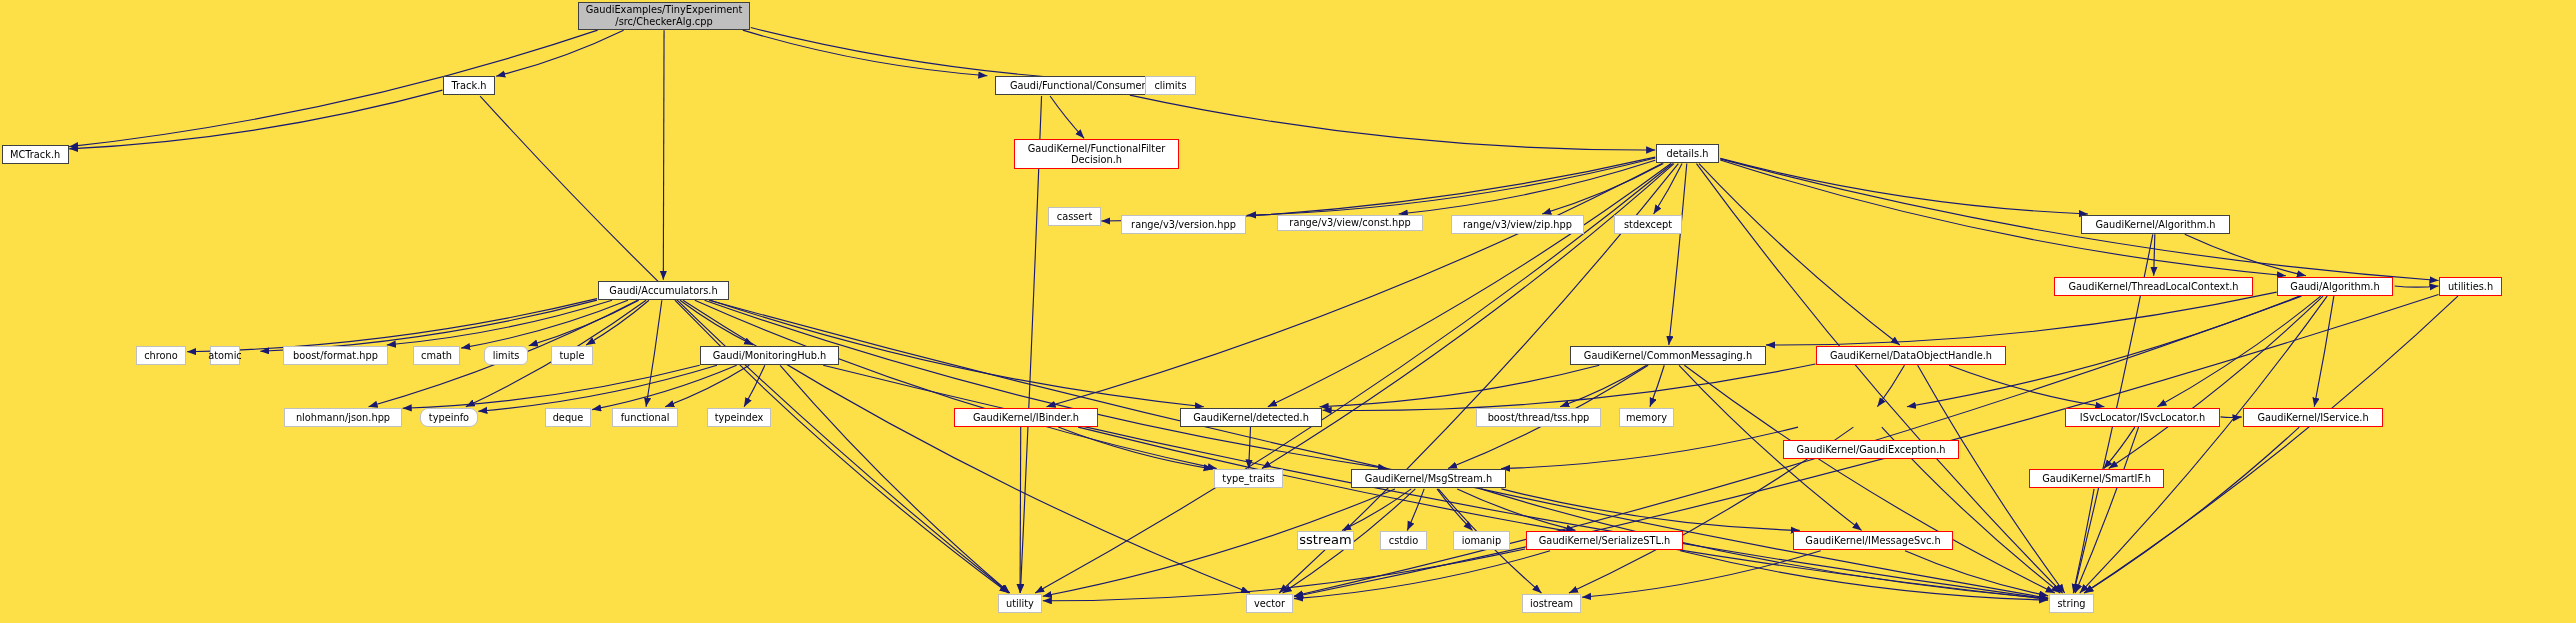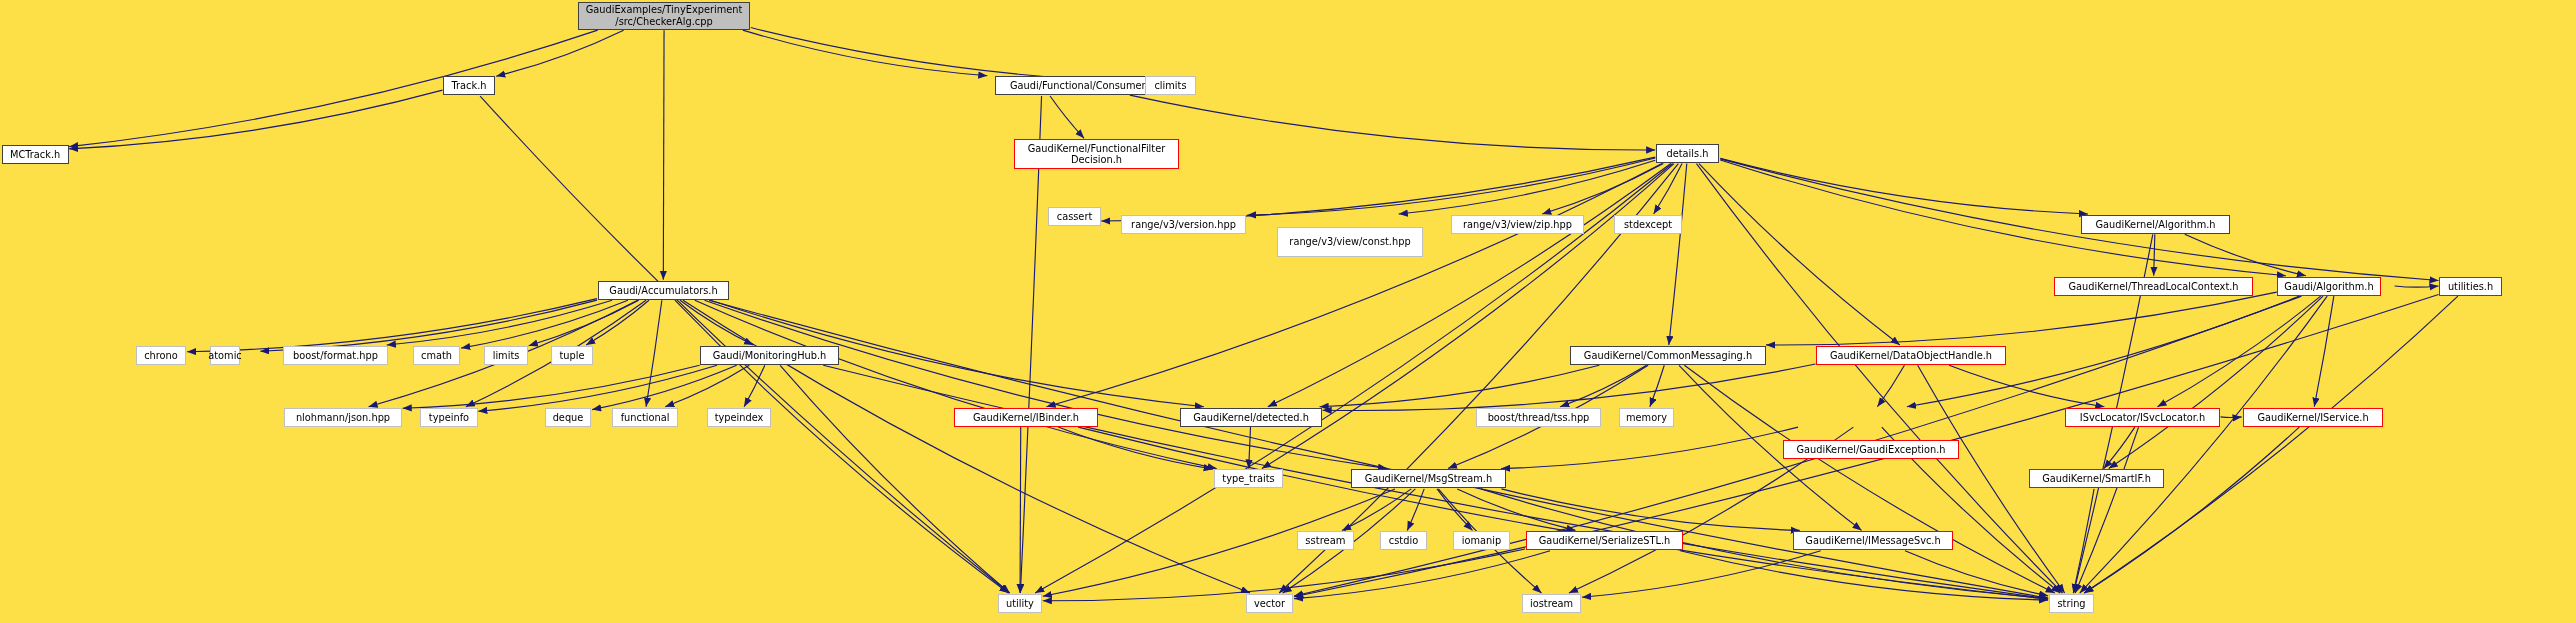--- a/index.html
+++ b/index.html
@@ -130,53 +130,53 @@
 /src/CheckerAlg.cpp</div>
       <div class="node n-black" style="left: 443px; top: 76px; width: 52px; height: 18.7px; font-size: 9.8px;">Track.h</div>
       <div class="node n-black" style="left: 1.6px; top: 145px; width: 67px; height: 18.7px; font-size: 9.8px;">MCTrack.h</div>
       <div class="node n-black" style="left: 995px; top: 76px; width: 174px; height: 18.7px; font-size: 9.8px;">Gaudi/Functional/Consumer.h</div>
       <div class="node n-grey" style="left: 1145px; top: 76px; width: 51px; height: 18.7px; font-size: 9.8px;">climits</div>
       <div class="node n-red" style="left: 1014px; top: 139px; width: 165px; height: 30px; font-size: 9.8px;">GaudiKernel/FunctionalFilter
 Decision.h</div>
       <div class="node n-black" style="left: 1656px; top: 144px; width: 63px; height: 18.7px; font-size: 9.8px;">details.h</div>
       <div class="node n-grey" style="left: 1048px; top: 207px; width: 53px; height: 18.7px; font-size: 9.8px;">cassert</div>
       <div class="node n-grey" style="left: 1121px; top: 215px; width: 125px; height: 18.7px; font-size: 9.8px;">range/v3/version.hpp</div>
-      <div class="node n-grey" style="left: 1277px; top: 215px; width: 146px; height: 30px; font-size: 9.8px; margin-top: 12px;">range/v3/view/const.hpp</div>
+      <div class="node n-grey" style="left: 1277px; top: 215px; width: 146px; height: 16px; font-size: 9.8px;">range/v3/view/const.hpp</div>
       <div class="node n-grey" style="left: 1451px; top: 215px; width: 133px; height: 18.7px; font-size: 9.8px;">range/v3/view/zip.hpp</div>
       <div class="node n-grey" style="left: 1614px; top: 215px; width: 68px; height: 18.7px; font-size: 9.8px;">stdexcept</div>
       <div class="node n-black" style="left: 2081px; top: 215px; width: 149px; height: 18.7px; font-size: 9.8px;">GaudiKernel/Algorithm.h</div>
       <div class="node n-red" style="left: 2054px; top: 277px; width: 199px; height: 18.7px; font-size: 9.8px;">GaudiKernel/ThreadLocalContext.h</div>
-      <div class="node n-red" style="left: 2277px; top: 277px; width: 104px; height: 18.7px; font-size: 9.8px;">Gaudi/Algorithm.h</div>
+      <div class="node n-red" style="left: 2277px; top: 277px; width: 116px; height: 18.7px; font-size: 9.8px;">Gaudi/Algorithm.h</div>
       <div class="node n-red" style="left: 2439px; top: 277px; width: 63px; height: 18.7px; font-size: 9.8px;">utilities.h</div>
       <div class="node n-black" style="left: 598px; top: 281px; width: 131px; height: 18.7px; font-size: 9.8px;">Gaudi/Accumulators.h</div>
       <div class="node n-grey" style="left: 136px; top: 346px; width: 50px; height: 18.7px; font-size: 9.8px;">chrono</div>
       <div class="node n-grey" style="left: 210px; top: 346px; width: 30px; height: 18.7px; font-size: 9.8px;">atomic</div>
       <div class="node n-grey" style="left: 283px; top: 346px; width: 105px; height: 18.7px; font-size: 9.8px;">boost/format.hpp</div>
       <div class="node n-grey" style="left: 413px; top: 346px; width: 47px; height: 18.7px; font-size: 9.8px;">cmath</div>
-      <div class="node n-grey" style="left: 484px; top: 346px; width: 44px; height: 18.7px; font-size: 9.8px;">limits</div>
+      <div class="node n-grey" style="left: 484px; top: 346px; width: 44px; height: 18.7px; font-size: 9.8px; border-radius: 6px;">limits</div>
       <div class="node n-grey" style="left: 551px; top: 346px; width: 42px; height: 18.7px; font-size: 9.8px;">tuple</div>
       <div class="node n-black" style="left: 700px; top: 346px; width: 139px; height: 18.7px; font-size: 9.8px;">Gaudi/MonitoringHub.h</div>
       <div class="node n-black" style="left: 1570px; top: 346px; width: 196px; height: 18.7px; font-size: 9.8px;">GaudiKernel/CommonMessaging.h</div>
       <div class="node n-red" style="left: 1816px; top: 346px; width: 190px; height: 18.7px; font-size: 9.8px;">GaudiKernel/DataObjectHandle.h</div>
       <div class="node n-grey" style="left: 284px; top: 408px; width: 118px; height: 18.7px; font-size: 9.8px;">nlohmann/json.hpp</div>
-      <div class="node n-grey" style="left: 420px; top: 408px; width: 58px; height: 18.7px; font-size: 9.8px;">typeinfo</div>
+      <div class="node n-grey" style="left: 420px; top: 408px; width: 58px; height: 18.7px; font-size: 9.8px; border-radius: 8px;">typeinfo</div>
       <div class="node n-grey" style="left: 545px; top: 408px; width: 46px; height: 18.7px; font-size: 9.8px;">deque</div>
       <div class="node n-grey" style="left: 612px; top: 408px; width: 66px; height: 18.7px; font-size: 9.8px;">functional</div>
       <div class="node n-grey" style="left: 707px; top: 408px; width: 64px; height: 18.7px; font-size: 9.8px;">typeindex</div>
       <div class="node n-red" style="left: 954px; top: 408px; width: 144px; height: 18.7px; font-size: 9.8px;">GaudiKernel/IBinder.h</div>
       <div class="node n-black" style="left: 1180px; top: 408px; width: 142px; height: 18.7px; font-size: 9.8px;">GaudiKernel/detected.h</div>
       <div class="node n-grey" style="left: 1476px; top: 408px; width: 125px; height: 18.7px; font-size: 9.8px;">boost/thread/tss.hpp</div>
       <div class="node n-grey" style="left: 1619px; top: 408px; width: 55px; height: 18.7px; font-size: 9.8px;">memory</div>
       <div class="node n-red" style="left: 1783px; top: 408px; width: 176px; height: 18.7px; font-size: 9.8px; margin-top: 32px;">GaudiKernel/GaudiException.h</div>
       <div class="node n-red" style="left: 2065px; top: 408px; width: 155px; height: 18.7px; font-size: 9.8px;">ISvcLocator/ISvcLocator.h</div>
       <div class="node n-red" style="left: 2243px; top: 408px; width: 140px; height: 18.7px; font-size: 9.8px;">GaudiKernel/IService.h</div>
       <div class="node n-red" style="left: 2029px; top: 469px; width: 135px; height: 18.7px; font-size: 9.8px;">GaudiKernel/SmartIF.h</div>
       <div class="node n-grey" style="left: 1214px; top: 469px; width: 69px; height: 18.7px; font-size: 9.8px;">type_traits</div>
       <div class="node n-black" style="left: 1351px; top: 469px; width: 155px; height: 18.7px; font-size: 9.8px;">GaudiKernel/MsgStream.h</div>
-      <div class="node n-grey" style="left: 1297px; top: 531px; width: 57px; height: 18.7px; font-size: 10px;">sstream</div>
+      <div class="node n-grey" style="left: 1297px; top: 531px; width: 57px; height: 18.7px; font-size: 13px;">sstream</div>
       <div class="node n-grey" style="left: 1380px; top: 531px; width: 47px; height: 18.7px; font-size: 9.8px;">cstdio</div>
       <div class="node n-grey" style="left: 1453px; top: 531px; width: 57px; height: 18.7px; font-size: 9.8px;">iomanip</div>
       <div class="node n-red" style="left: 1526px; top: 531px; width: 157px; height: 18.7px; font-size: 9.8px;">GaudiKernel/SerializeSTL.h</div>
       <div class="node n-red" style="left: 1793px; top: 531px; width: 160px; height: 18.7px; font-size: 9.8px;">GaudiKernel/IMessageSvc.h</div>
       <div class="node n-grey" style="left: 998px; top: 594px; width: 44px; height: 18.7px; font-size: 9.8px;">utility</div>
       <div class="node n-grey" style="left: 1246px; top: 594px; width: 47px; height: 18.7px; font-size: 9.8px;">vector</div>
       <div class="node n-grey" style="left: 1522px; top: 594px; width: 59px; height: 18.7px; font-size: 9.8px;">iostream</div>
       <div class="node n-grey" style="left: 2049px; top: 594px; width: 45px; height: 18.7px; font-size: 9.8px;">string</div>
     </div>
 </div>

